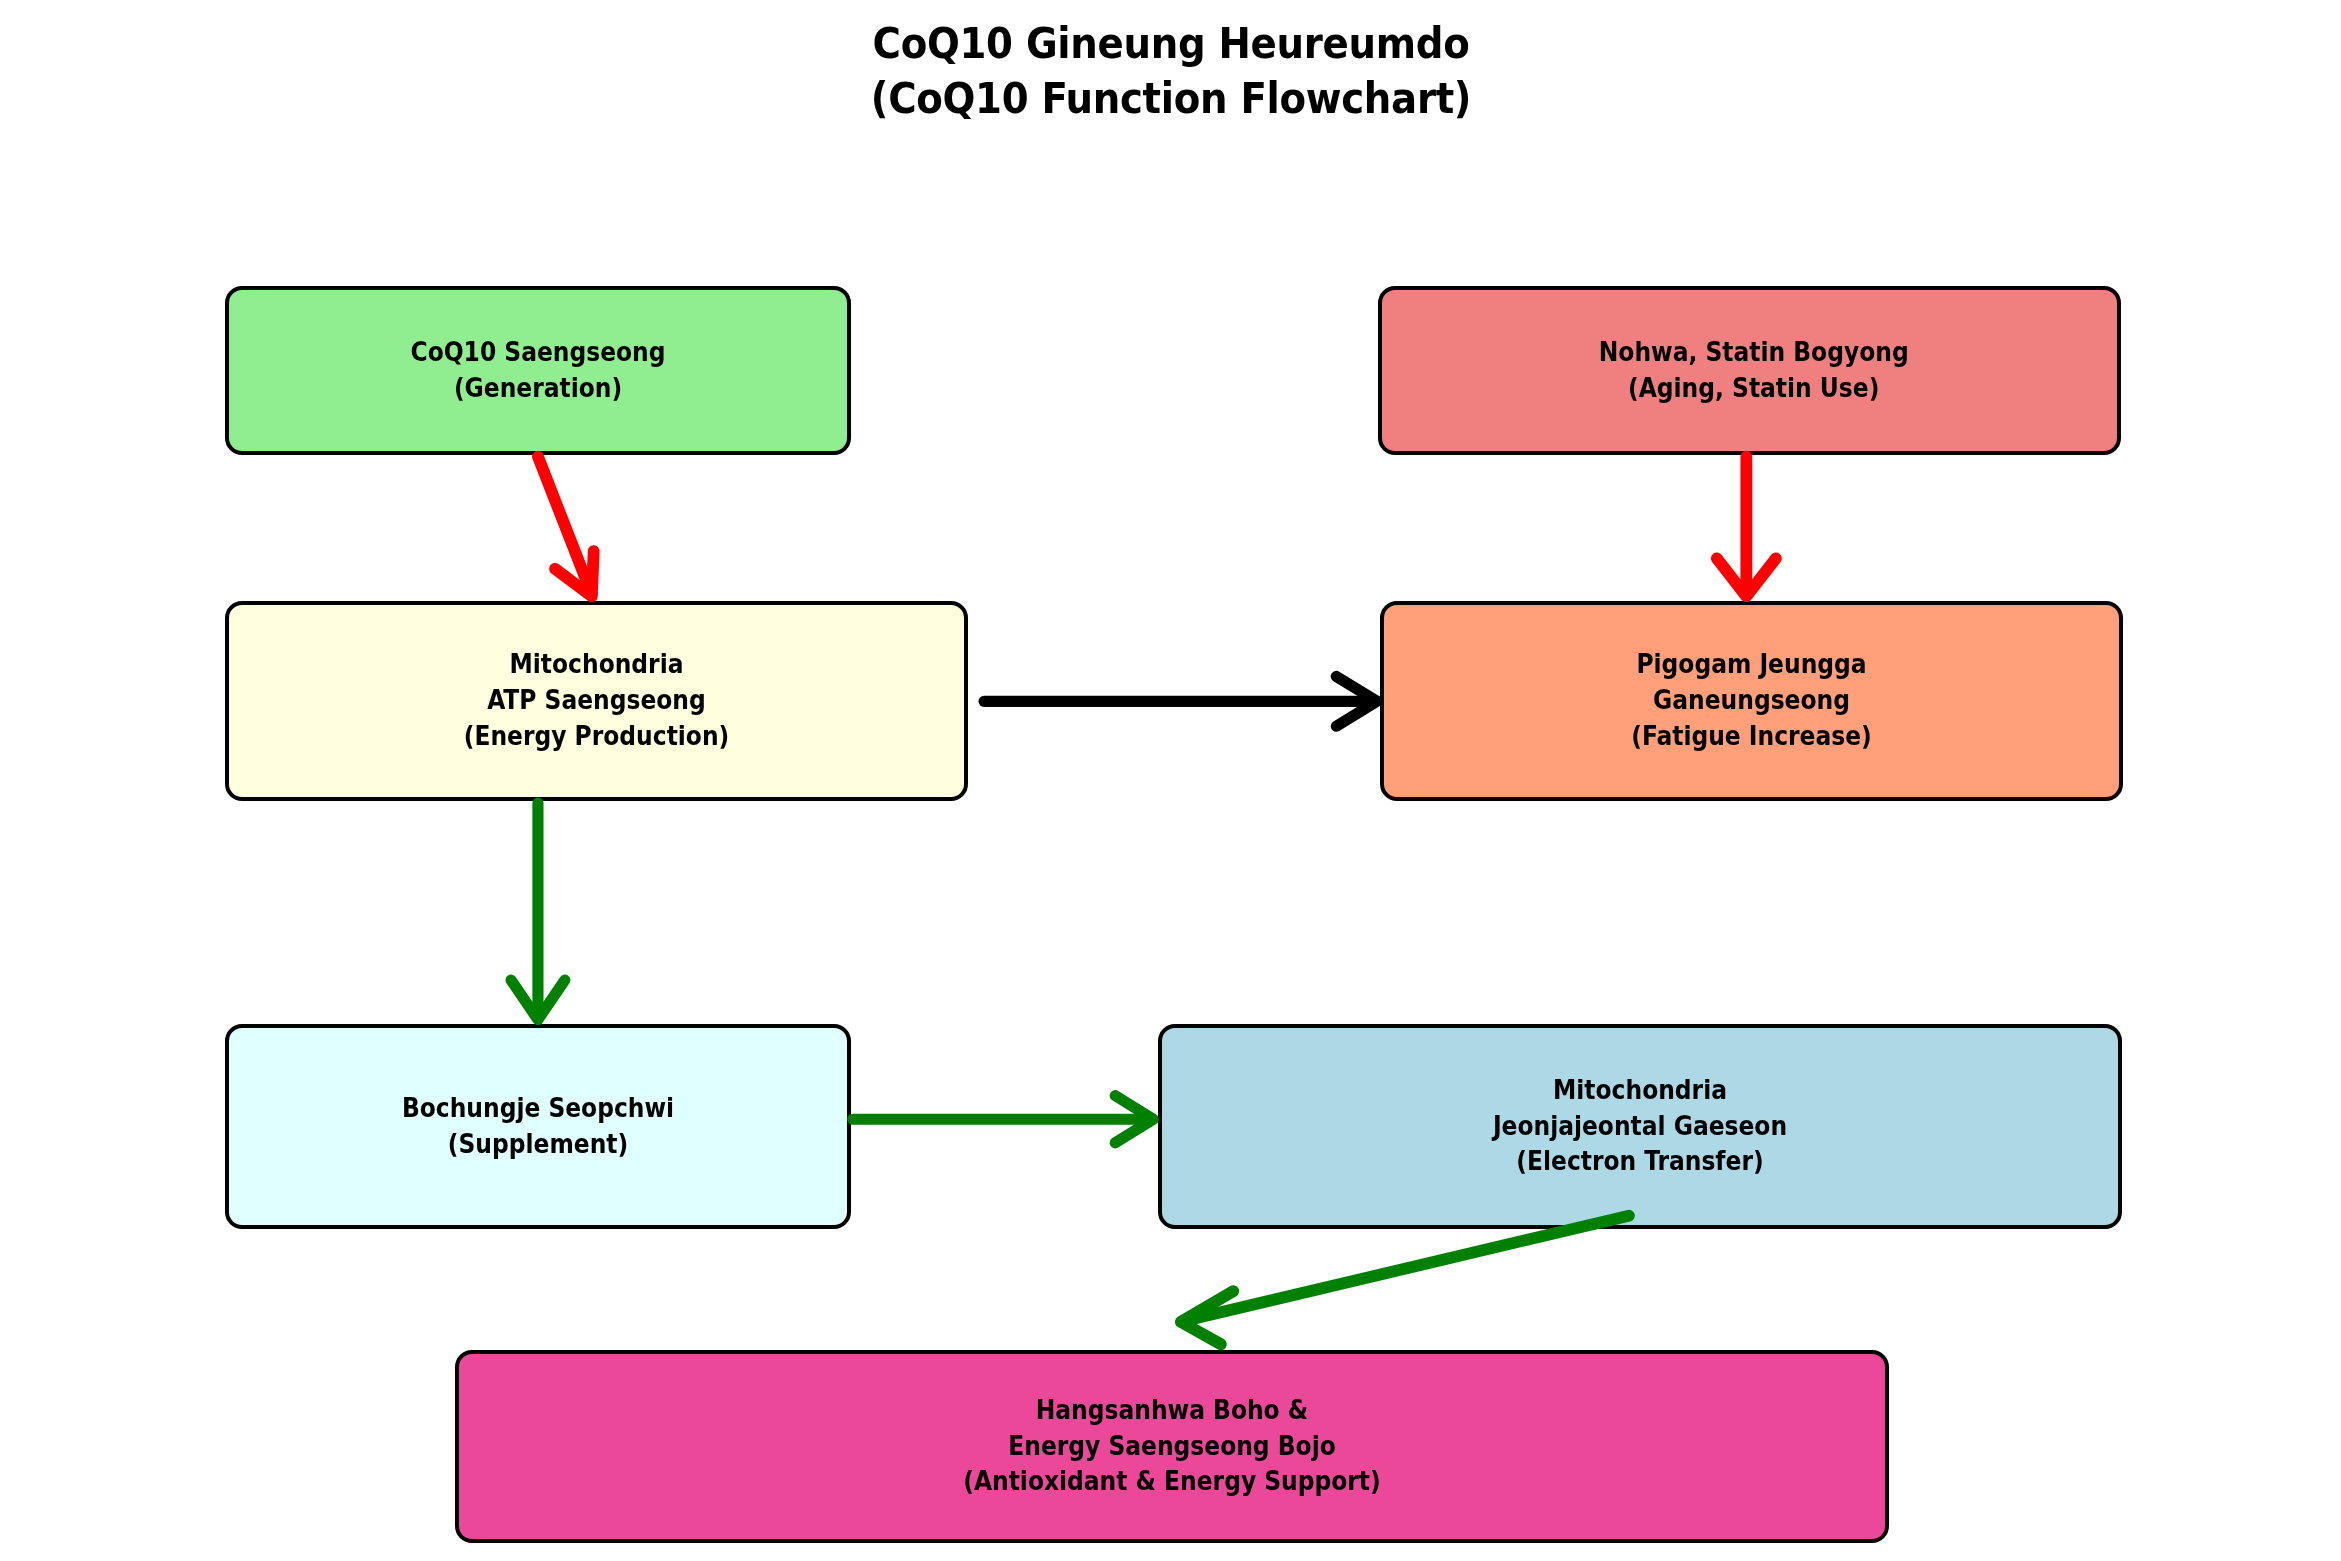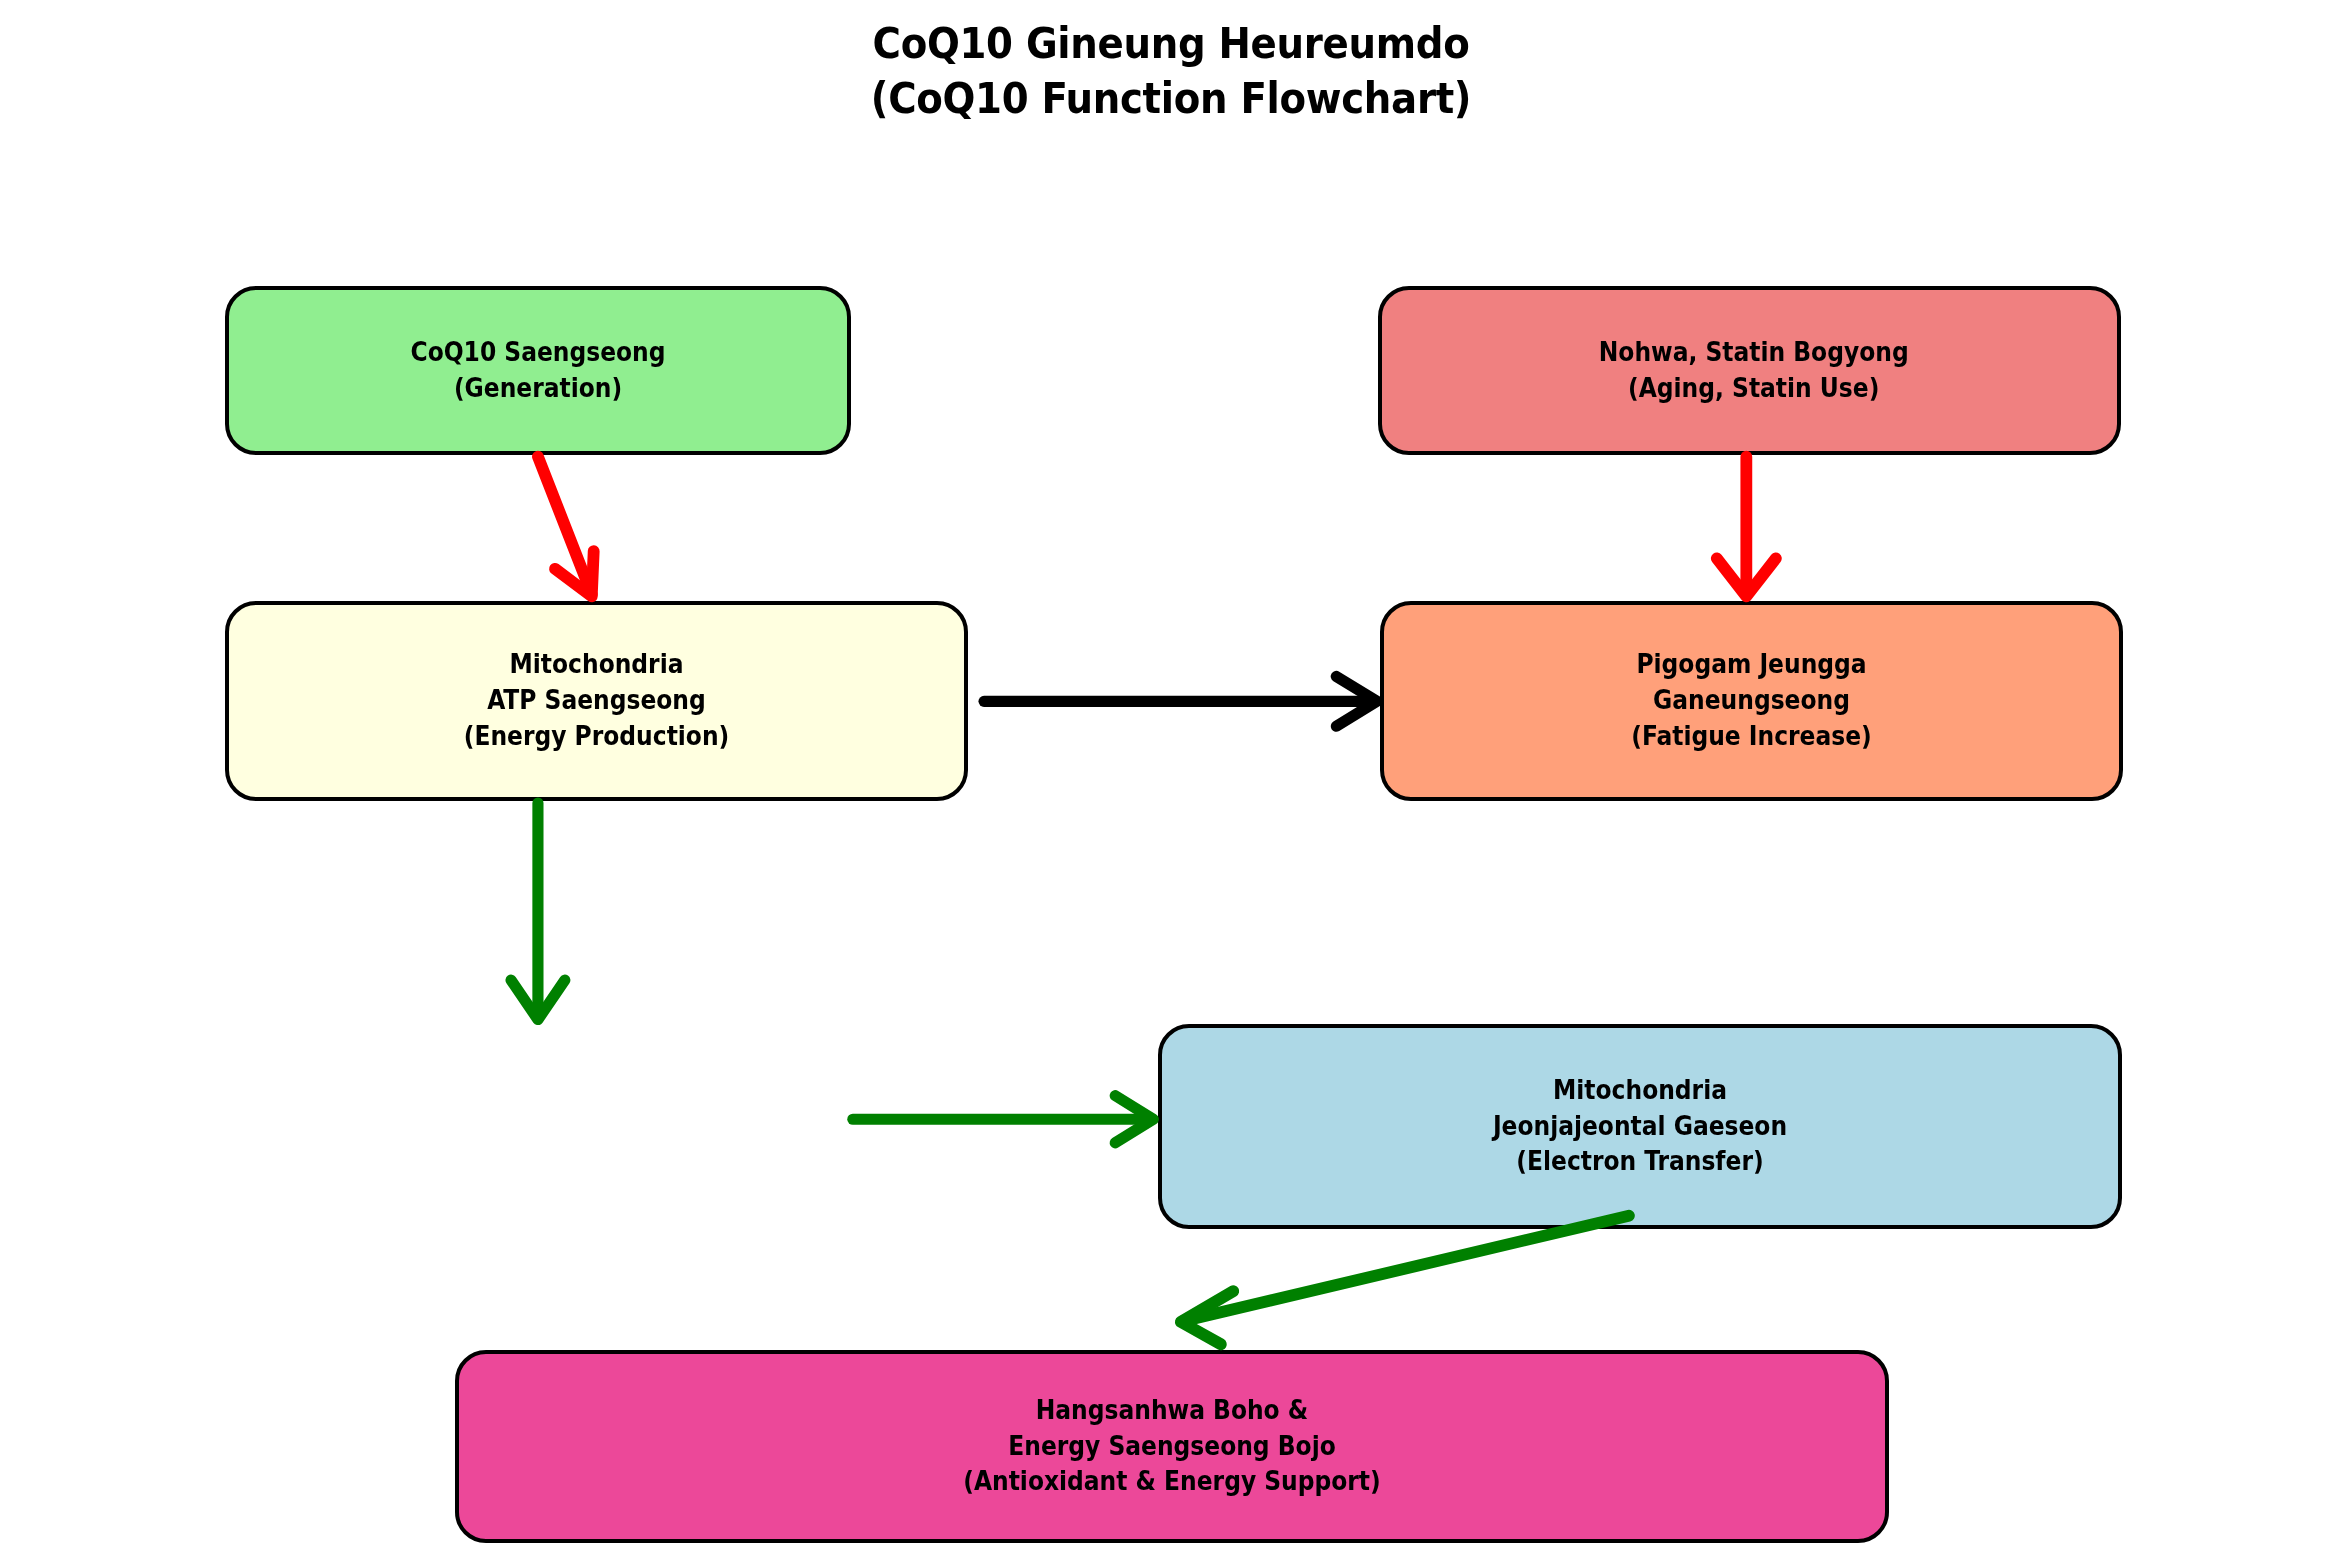--- a/index.html
+++ b/index.html
@@ -30,21 +30,21 @@
     font-weight: bold;
     color: #000000;
     line-height: 1.28;
     letter-spacing: -0.3px;
     white-space: pre-line;
   }
   .node {
     position: absolute;
     box-sizing: border-box;
     border: 4.6px solid #000000;
-    border-radius: 31px;
+    border-radius: 17px;
     display: flex;
     align-items: center;
     justify-content: center;
     text-align: center;
     color: #000000;
     font-weight: bold;
     font-size: 26px;
     line-height: 1.38;
     white-space: pre-line;
     padding: 2.6px 6.6px;
@@ -89,20 +89,24 @@
 ATP Saengseong
 (Energy Production)</span>
   </div>
 
   <div class="node" id="node-fatigue-increase" style="left:1380px; top:597px; width:743px; height:200px; background:#FFA07A;align-items:center;">
     <span class="label">Pigogam Jeungga
 Ganeungseong
 (Fatigue Increase)</span>
   </div>
 
+  <div class="node" id="node-supplement" style="left:225px; top:1020px; width:626px; height:205px; background:#E0FFFF;">
+    <span class="label">Bochungje Seopchwi
+(Supplement)</span>
+  </div>
 
   <div class="node" id="node-electron-transfer" style="left:1158px; top:1020px; width:964px; height:205px; background:#ADD8E6;">
     <span class="label">Mitochondria
 Jeonjajeontal Gaeseon
 (Electron Transfer)</span>
   </div>
 
   <div class="node" id="node-antioxidant-energy" style="left:455px; top:1346px; width:1434px; height:193px; background:#ec4899;">
     <span class="label">Hangsanhwa Boho &amp;
 Energy Saengseong Bojo

